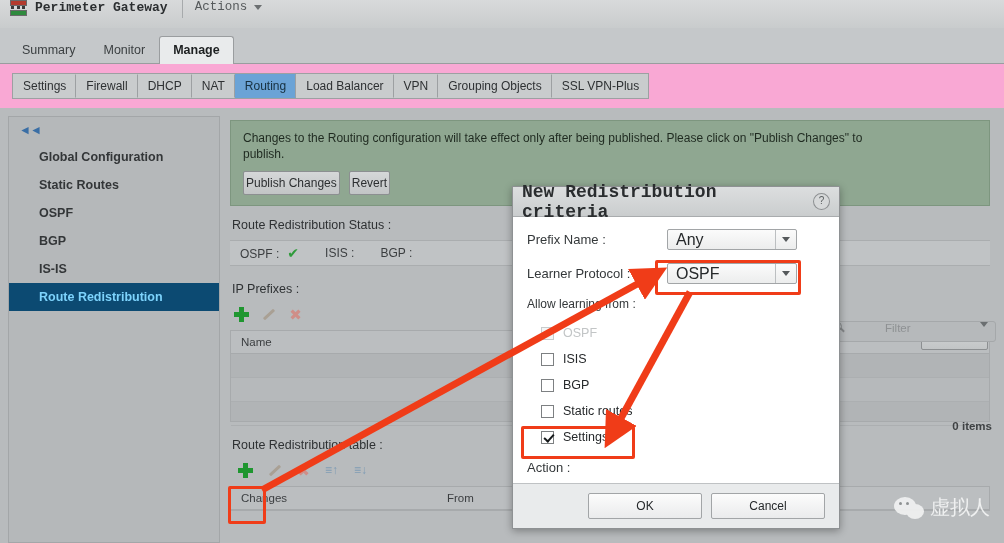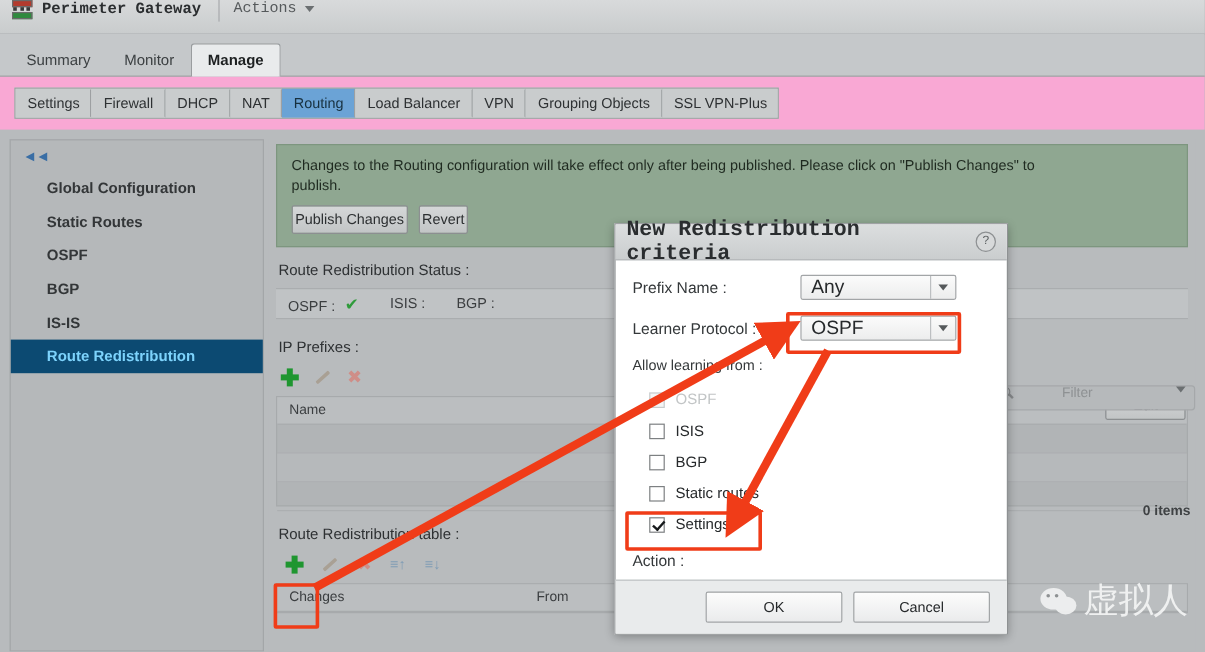--- a/index.html
+++ b/index.html
@@ -179,21 +179,21 @@
   #hl-connected{left:521px;top:426px;width:108px;height:27px;}
   #hl-addbtn{left:228px;top:486px;width:32px;height:32px;}
   #arrows{position:absolute;left:0;top:0;width:1004px;height:543px;z-index:55;pointer-events:none;}
 
   
   #watermark{position:absolute;right:14px;bottom:22px;display:flex;align-items:center;z-index:70;opacity:.92;}
   #wechat{width:30px;height:26px;position:relative;}
   #wechat .b1{position:absolute;left:0;top:2px;width:22px;height:18px;background:#f1f2f2;border-radius:50%;}
   #wechat .b2{position:absolute;left:12px;top:9px;width:18px;height:15px;background:#f1f2f2;border-radius:50%;}
   #wechat .e{position:absolute;width:3px;height:3px;background:#8b8e90;border-radius:50%;}
-  #wm-text{font-size:29px;color:#f4f5f5;margin-left:6px;font-family:"DejaVu Sans",sans-serif;}
+  #wm-text{font-size:20px;color:#f4f5f5;margin-left:6px;font-family:"DejaVu Sans",sans-serif;}
 </style>
 </head>
 <body>
 
 <div id="titlebar">
   <div id="gw-icon">
     <div class="bar top"></div>
     <div class="dots">
         <i></i>
         <i></i>

